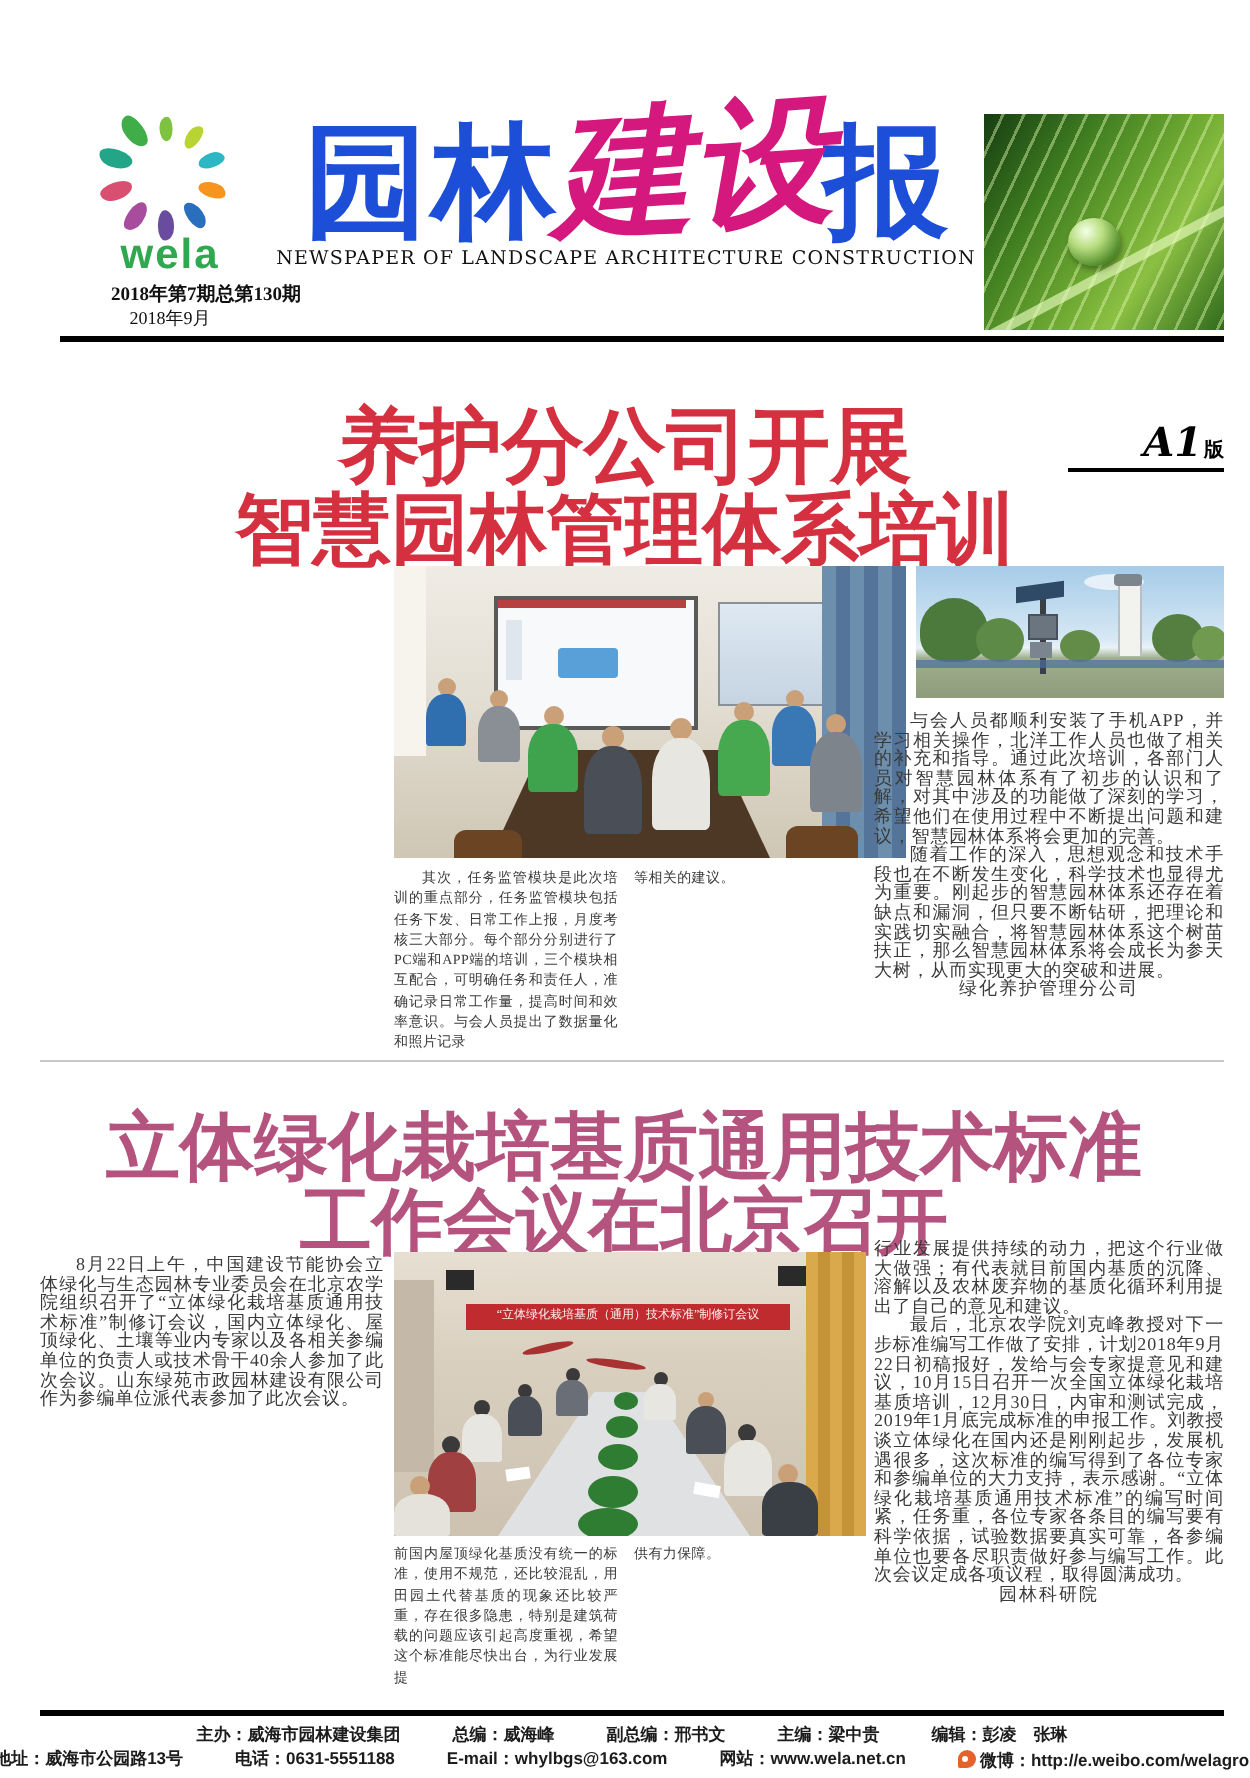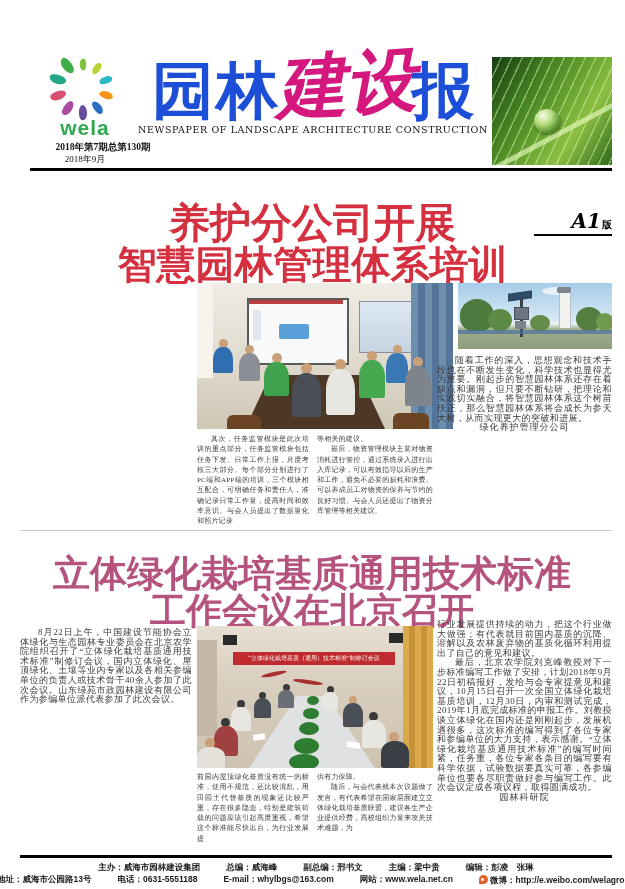--- a/index.html
+++ b/index.html
@@ -166,30 +166,30 @@
       <div class="shape" style="left:138px;top:30px;width:18px;height:18px;background:#6f9a50;border-radius:50%;"></div>
       <div class="shape" style="left:72px;top:32px;width:20px;height:16px;background:#628c48;border-radius:50%;"></div>
       <div class="shape" style="left:62px;top:14px;width:3px;height:40px;background:#3a3f45;"></div>
       <div class="shape" style="left:50px;top:9px;width:24px;height:8px;background:#2e4a66;transform:skewY(-8deg);"></div>
       <div class="shape" style="left:56px;top:24px;width:13px;height:11px;background:#6a7580;border:1px solid #49525c;"></div>
       <div class="shape" style="left:57px;top:38px;width:11px;height:8px;background:#7a8590;"></div>
       <div class="shape" style="left:0;top:47px;width:154px;height:4px;background:#4a6fa0;opacity:.7;"></div>
     </div>
 
     <div class="col body-txt" style="left:437px;top:356px;width:175px;height:175px;">
+      <p>与会人员都顺利安装了手机APP，并学习相关操作，北洋工作人员也做了相关的补充和指导。通过此次培训，各部门人员对智慧园林体系有了初步的认识和了解，对其中涉及的功能做了深刻的学习，希望他们在使用过程中不断提出问题和建议，智慧园林体系将会更加的完善。</p>
       <p>随着工作的深入，思想观念和技术手段也在不断发生变化，科学技术也显得尤为重要。刚起步的智慧园林体系还存在着缺点和漏洞，但只要不断钻研，把理论和实践切实融合，将智慧园林体系这个树苗扶正，那么智慧园林体系将会成长为参天大树，从而实现更大的突破和进展。</p>
       <p class="sig">绿化养护管理分公司</p>
     </div>
 
     <div class="col small-txt" style="left:197px;top:434px;width:112px;height:100px;">
       <p>其次，任务监管模块是此次培训的重点部分，任务监管模块包括任务下发、日常工作上报，月度考核三大部分。每个部分分别进行了PC端和APP端的培训，三个模块相互配合，可明确任务和责任人，准确记录日常工作量，提高时间和效率意识。与会人员提出了数据量化和照片记录</p>
     </div>
     <div class="col small-txt" style="left:317px;top:434px;width:116px;height:100px;">
       <p class="cont">等相关的建议。</p>
-      <p>最后，物资管理模块主要对物资消耗进行管控，通过系统录入进行出入库记录，可以有效指导以后的生产和工作，避免不必要的损耗和浪费。可以养成员工对物资的保养与节约的良好习惯。与会人员还提出了物资分库管理等相关建议。</p>
     </div>
   </div>
 
   <div class="divider"></div>
 
   <div>
     <div class="a-title" id="a2-t1">立体绿化栽培基质通用技术标准</div>
     <div class="a-title" id="a2-t2">工作会议在北京召开</div>
 
     <div class="col body-txt" style="left:20px;top:628px;width:172px;height:222px;">
@@ -236,21 +236,20 @@
       <p class="cont">行业发展提供持续的动力，把这个行业做大做强；有代表就目前国内基质的沉降、溶解以及农林废弃物的基质化循环利用提出了自己的意见和建议。</p>
       <p>最后，北京农学院刘克峰教授对下一步标准编写工作做了安排，计划2018年9月22日初稿报好，发给与会专家提意见和建议，10月15日召开一次全国立体绿化栽培基质培训，12月30日，内审和测试完成，2019年1月底完成标准的申报工作。刘教授谈立体绿化在国内还是刚刚起步，发展机遇很多，这次标准的编写得到了各位专家和参编单位的大力支持，表示感谢。“立体绿化栽培基质通用技术标准”的编写时间紧，任务重，各位专家各条目的编写要有科学依据，试验数据要真实可靠，各参编单位也要各尽职责做好参与编写工作。此次会议定成各项议程，取得圆满成功。</p>
       <p class="sig">园林科研院</p>
     </div>
 
     <div class="col small-txt" style="left:197px;top:772px;width:112px;height:80px;">
       <p class="cont">前国内屋顶绿化基质没有统一的标准，使用不规范，还比较混乱，用田园土代替基质的现象还比较严重，存在很多隐患，特别是建筑荷载的问题应该引起高度重视，希望这个标准能尽快出台，为行业发展提</p>
     </div>
     <div class="col small-txt" style="left:317px;top:772px;width:116px;height:80px;">
       <p class="cont">供有力保障。</p>
-      <p>随后，与会代表就本次议题做了发言，有代表希望在国家层面建立立体绿化栽培基质联盟，建议各生产企业提供经费，高校组织力量来攻关技术难题，为</p>
     </div>
   </div>
 
   <div>
     <div class="f-rule"></div>
     <div class="f-row" id="f-row1">
       <span><span>主办：</span><span>威海市园林建设集团</span></span>
       <span><span>总编：</span><span>威海峰</span></span>
       <span><span>副总编：</span><span>邢书文</span></span>
       <span><span>主编：</span><span>梁中贵</span></span>

